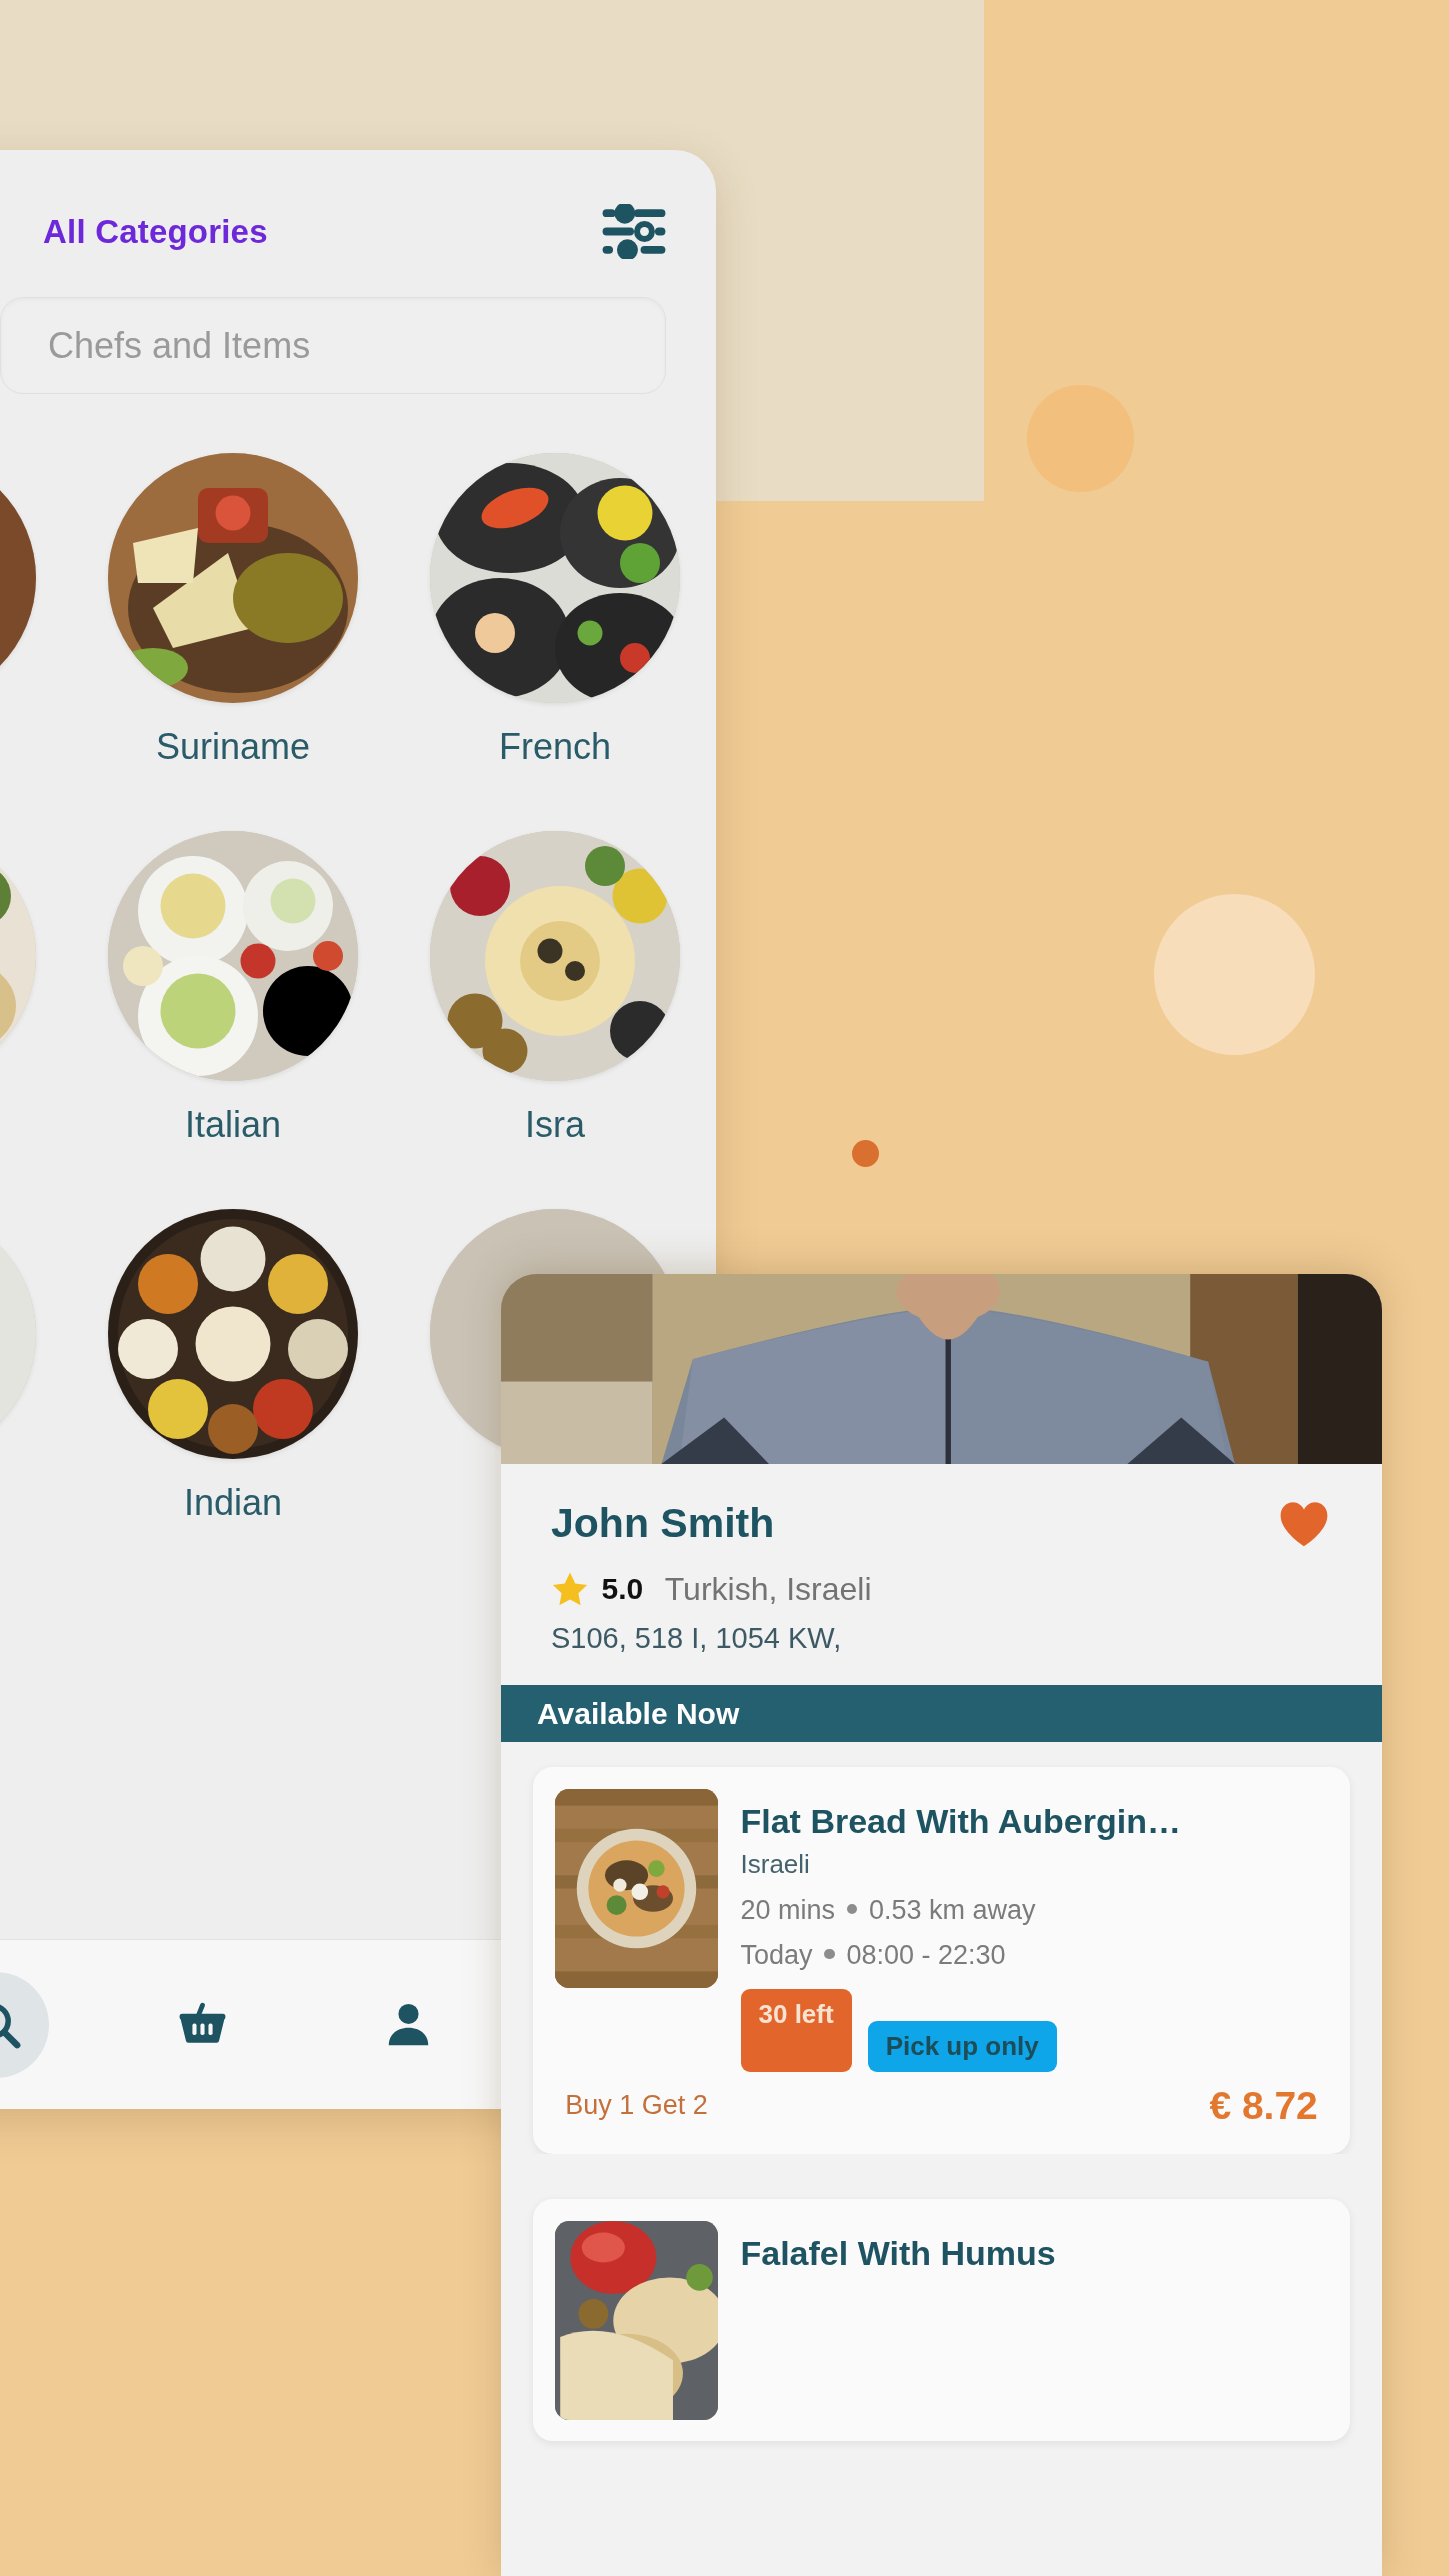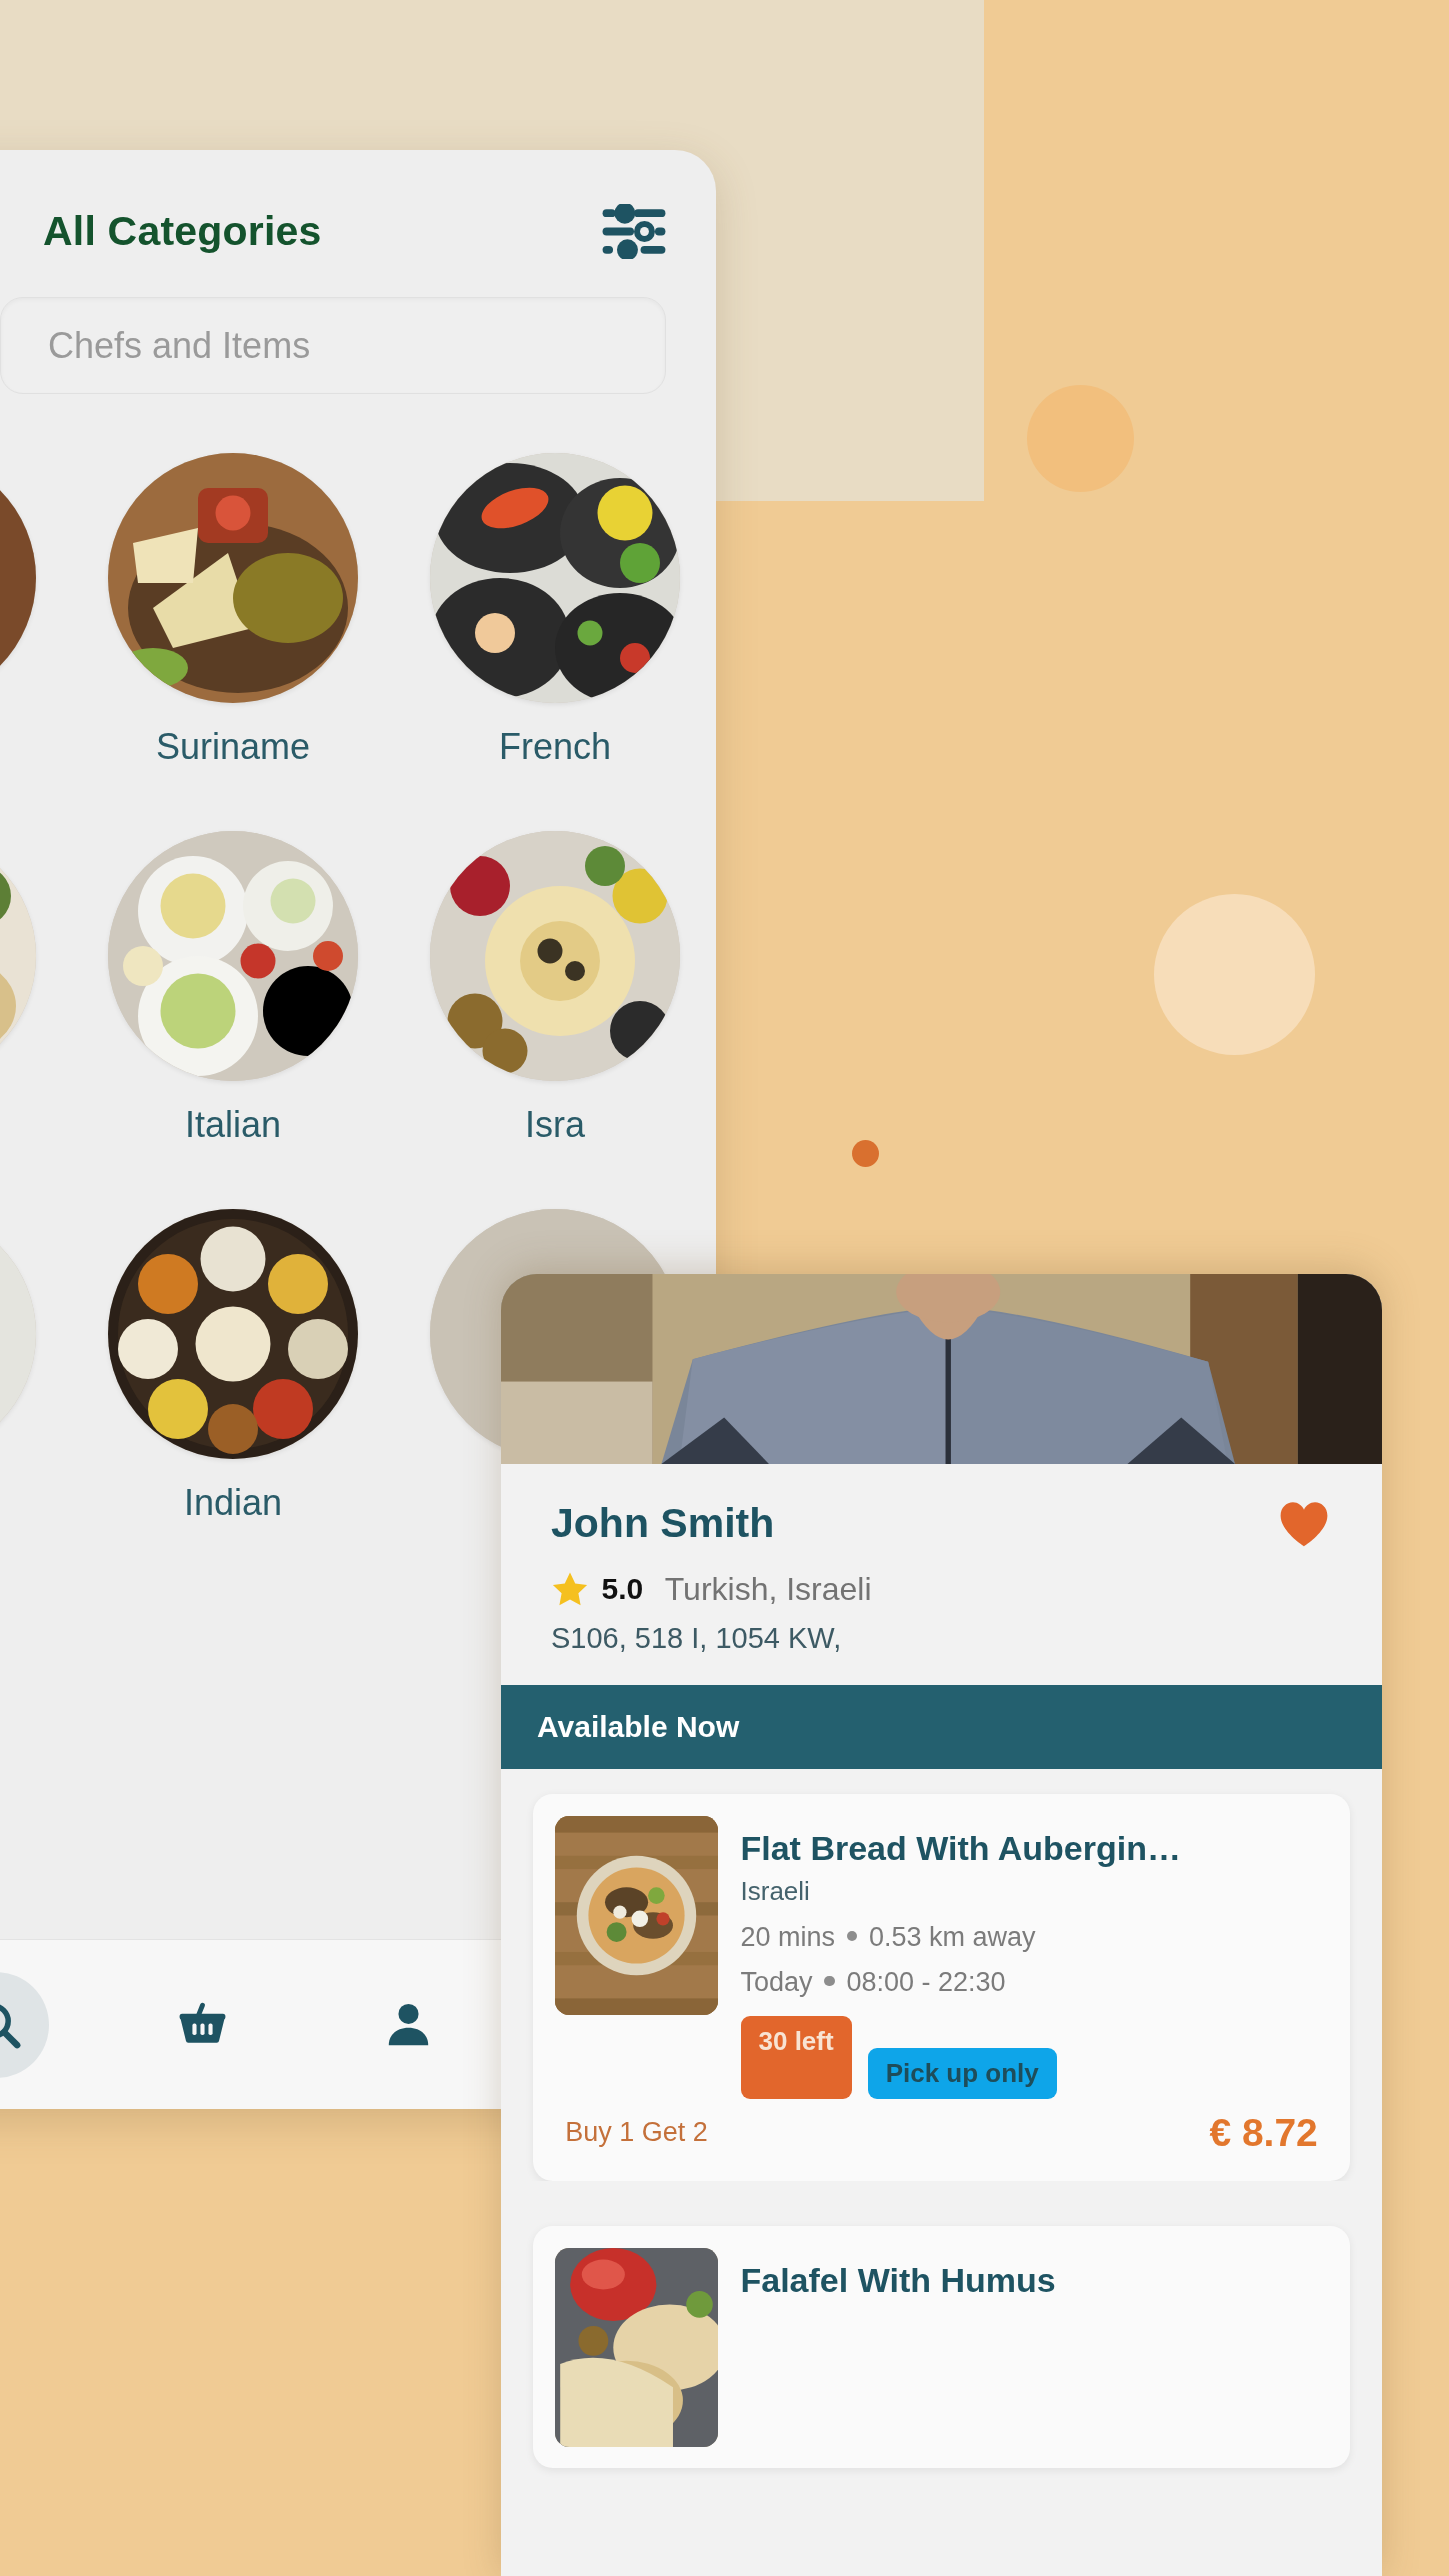--- a/index.html
+++ b/index.html
@@ -32,21 +32,21 @@
     background:#eeeeee;
     border-radius:41px;
     box-shadow:0 12.5px 41px rgba(120,90,50,.22);
     overflow:hidden;
   }
   .cat-header {
     display:flex; align-items:center; justify-content:space-between;
     padding:54px 50px 0 150px;
   }
   .cat-title {
-    font-size:41px; font-weight:bold; color:#14532d; letter-spacing:0.2px;
+    font-size:33px; font-weight:bold; color:#6d28d9; letter-spacing:0.2px;
   }
   .filter-icon { width:64px; height:55px; flex:0 0 auto; }
 
   .search-wrap { padding:38px 50px 0 107px; }
   .search-box {
     height:97px; border-radius:23px;
     border:1.8px solid #e0e0e0;
     background:#efefef;
     display:flex; align-items:center;
     padding-left:47px;
@@ -121,21 +121,21 @@
   .chef-meta {
     display:flex; align-items:center; gap:12.5px;
     margin-top:23px; font-size:32px; color:#344a52;
   }
   .star { width:38px; height:38px; flex:0 0 auto; }
   .rating-val { font-weight:bold; color:#111; font-size:30px; }
   .cuisines { color:#737373; margin-left:9px; }
   .chef-address { margin-top:14.3px; font-size:29px; color:#3d5a64; }
 
   .section-banner {
-    height:84px; display:flex; align-items:center;
+    height:57px; display:flex; align-items:center;
     padding-left:36px; font-size:30px; font-weight:bold;
   }
   .banner-available { background:#24606f; color:#ffffff; }
   .banner-preorder  { background:#a7cbd1; color:#1e4d5a; }
   .section-gap { height:19.7px; background:#f2f2f2; }
 
   .item-card {
     margin:25px 32px 0 32px;
     background:#fafafa;
     border-radius:19.7px;

